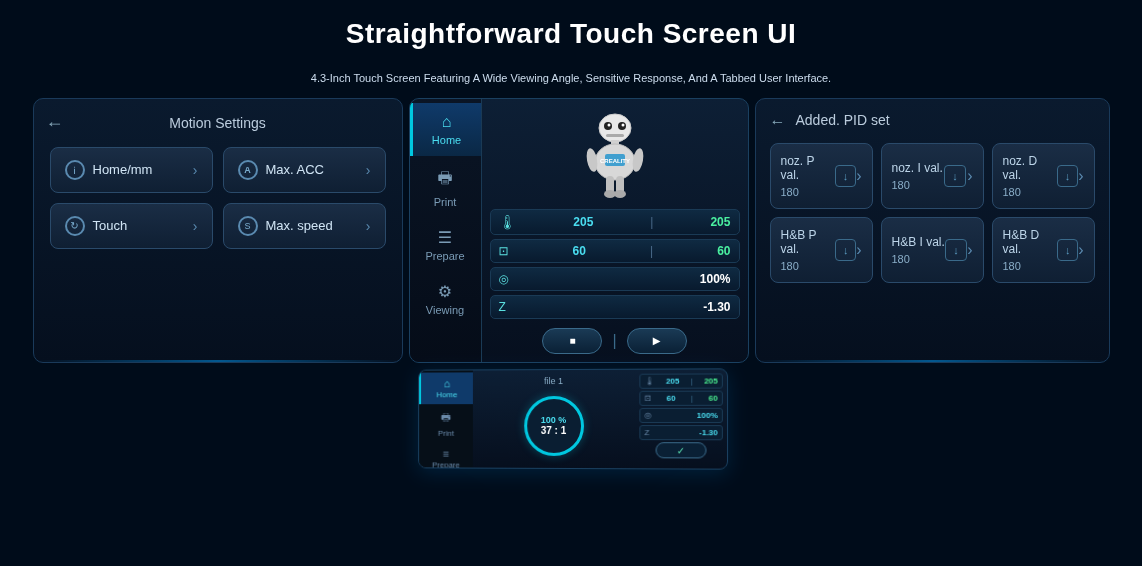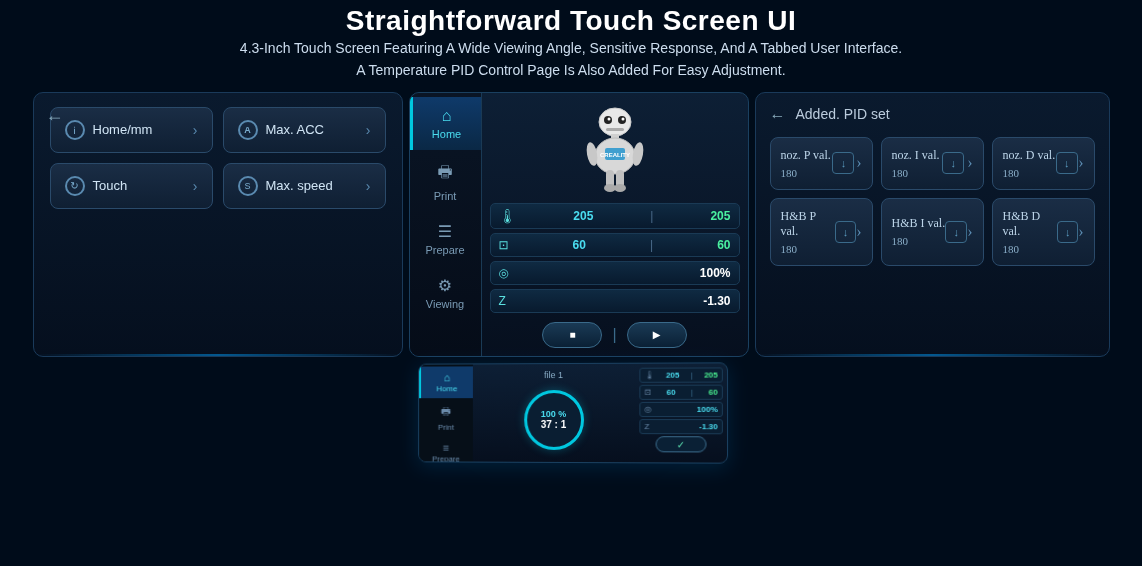--- a/index.html
+++ b/index.html
@@ -7,33 +7,33 @@
       width: 1142px;
       height: 566px;
       background: #000c1a;
       font-family: 'Arial', sans-serif;
       color: #fff;
       overflow: hidden;
     }
 
     .header {
       text-align: center;
-      padding: 5px 0 10px;
+      padding: 18px 0 10px;
     }
     .header h1 {
       font-size: 28px;
       font-weight: 900;
       color: #fff;
       letter-spacing: 0.5px;
     }
     .header p {
-      font-size: 14px;
+      font-size: 11px;
       color: #cde;
       line-height: 1.6;
-      margin-top: 0;
+      margin-top: 20px;
     }
 
     .main-area {
       display: flex;
       justify-content: center;
       align-items: flex-start;
       gap: 0;
       padding: 0 12px;
       position: relative;
     }
@@ -239,21 +239,20 @@
     .pid-btn {
       background: linear-gradient(180deg, #1a2d45 0%, #0f1f33 100%);
       border: 1px solid #2a4a6a;
       border-radius: 8px;
       padding: 10px 10px;
       cursor: pointer;
       display: flex;
       align-items: center;
       justify-content: space-between;
       position: relative;
-      font-family: Liberation Serif, serif;
     }
 
     .pid-btn-label {
       font-size: 12px;
       color: #bcd4e8;
     }
     .pid-btn-val {
       font-size: 11px;
       color: #8aaec8;
       margin-top: 2px;
@@ -397,27 +396,27 @@
       background: linear-gradient(90deg, transparent, #00a0ff, transparent);
       opacity: 0.5;
     }
   </style>
 </head>
 <body>
 
 <div class="header">
   <h1>Straightforward Touch Screen UI</h1>
   <p>4.3-Inch Touch Screen Featuring A Wide Viewing Angle, Sensitive Response, And A Tabbed User Interface.</p>
-  <p>A Temperature PID Control Page Is Also Added For Easy Adjustment.</p>
 </div>
 
 <div class="main-area">
 
   <div class="panel left-panel">
     <span class="panel-back">←</span>
+    <div class="panel-title">Motion Settings</div>
     <div class="motion-grid">
       <div class="motion-btn">
         <div class="btn-left">
           <div class="motion-icon">ℹ</div>
           <span>Home/mm</span>
         </div>
         <span class="chevron-right">›</span>
       </div>
       <div class="motion-btn">
         <div class="btn-left">

